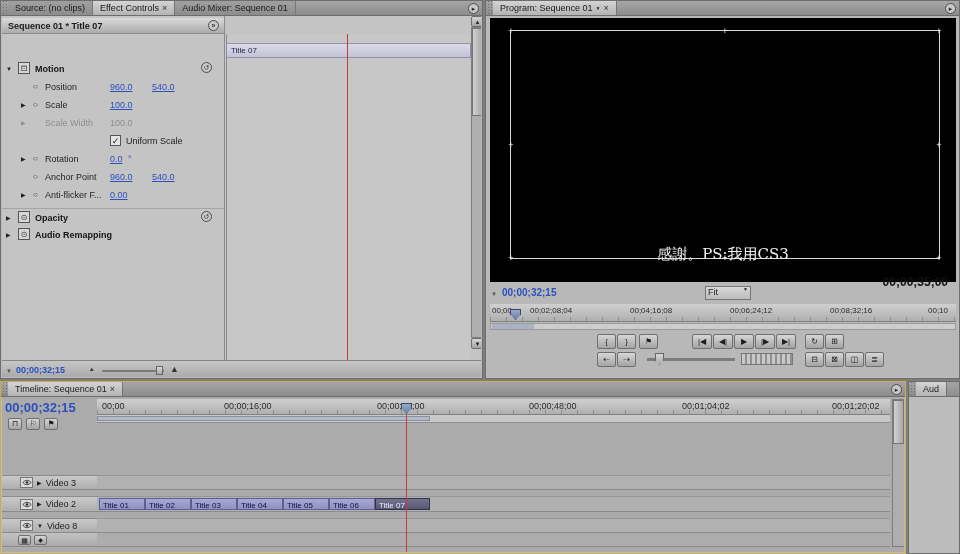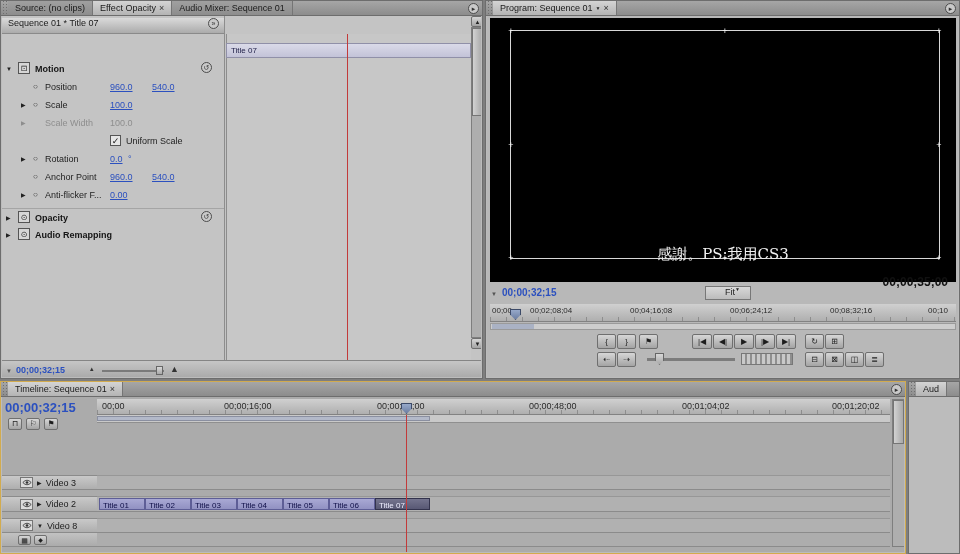--- a/index.html
+++ b/index.html
@@ -8,21 +8,21 @@
 .abs{position:absolute}
 .panel{position:absolute;background:#bcbcbc;border:1px solid #6d6d6d}
 .tabs{position:absolute;left:0;top:0;right:0;height:15px;background:linear-gradient(#a6a6a6,#8c8c8c);border-bottom:1px solid #6d6d6d;display:flex;align-items:stretch;font-size:9px;color:#1a1a1a}
 .grip{width:7px;background-image:radial-gradient(circle,#6f6f6f 0.8px,transparent 1px);background-size:3px 3px;background-position:1px 2px}
 .tab{display:flex;align-items:center;gap:3px;padding:0 7px;border-right:1px solid #757575;background:linear-gradient(#a0a0a0,#8d8d8d);white-space:nowrap}
 .tab.on{background:linear-gradient(#d4d4d4,#b4b4b4)}
 .closex{font-size:9px;color:#333}
 .pmenu{margin-left:auto;display:flex;align-items:center;gap:2px;padding-right:3px}
 .cir{display:inline-flex;align-items:center;justify-content:center;width:11px;height:11px;border:1px solid #4c4c4c;border-radius:50%;font-size:7px;color:#333;background:#c9c9c9;line-height:1}
 .content{position:absolute;left:1px;right:1px;top:15px;bottom:1px;background:#c2c2c2;overflow:hidden}
-.hdrbar{position:absolute;background:linear-gradient(#dadada,#ababab);border-bottom:1px solid #8a8a8a;display:flex;align-items:flex-start;font-weight:normal;font-size:9px;color:#1b1b1b}
+.hdrbar{position:absolute;background:linear-gradient(#dadada,#ababab);border-bottom:1px solid #8a8a8a;display:flex;align-items:center;font-weight:bold;font-size:9px;color:#1b1b1b}
 .lbl{font-size:9px;color:#1e1e1e}
 .blbl{font-size:9px;font-weight:bold;color:#141414}
 .val{font-size:9px;color:#2b50bf;text-decoration:underline}
 .dis{color:#8e8e8e !important;text-decoration:none !important}
 .tri{font-size:6px;color:#222;line-height:1}
 .sw{font-size:8px;color:#333;line-height:1}
 .tc{color:#2b50bf;font-weight:bold}
 .btn{position:absolute;background:linear-gradient(#d6d6d6,#a4a4a4);border:1px solid #6f6f6f;border-radius:2px;display:flex;align-items:center;justify-content:center;color:#1d1d1d;font-size:8px;line-height:1}
 .ruler{position:absolute;background:linear-gradient(#d0d0d0,#afafaf);border-bottom:1px solid #828282;overflow:hidden}
 .rtick{position:absolute;top:2px;font-size:8px;color:#2a2a2a;white-space:nowrap}
@@ -45,21 +45,21 @@
 
 <div id="app">
 
   <div class="panel" style="left:0;top:0;width:483px;height:379px">
     <div class="tabs">
       <div class="grip"></div>
       <div class="tab">
           <span>Source: (no clips)</span>
         </div>
       <div class="tab on">
-        <span>Effect Opacity</span>
+        <span>Effect Controls</span>
         <span class="closex">×</span>
       </div>
       <div class="tab">
           <span>Audio Mixer: Sequence 01</span>
         </div>
       <div class="pmenu">
           <span class="cir">▸</span>
         </div>
     </div>
     <div class="content" style="background:#c4c4c4">
@@ -191,21 +191,21 @@
           <span class="handle" style="left:100%;top:50%">+</span>
           <span class="handle" style="left:0;top:100%">+</span>
           <span class="handle" style="left:50%;top:100%">+</span>
           <span class="handle" style="left:100%;top:100%">+</span>
         </div>
         <div class="abs" style="left:50%;bottom:18px;transform:translateX(-50%);color:#f2f2f2;font-size:15px;font-family:'DejaVu Serif',serif;white-space:nowrap">感謝。PS:我用CS3</div>
       </div>
 
       <span class="tri abs" style="left:4px;top:275px;color:#555">▼</span>
       <span class="tc abs" style="left:15px;top:271px;font-size:10px">00;00;32;15</span>
-      <div class="abs" style="left:218px;top:270px;width:46px;height:14px;background:linear-gradient(#d8d8d8,#bcbcbc);border:1px solid #777;display:flex;justify-content:space-between;padding:0 19px">
+      <div class="abs" style="left:218px;top:270px;width:46px;height:14px;background:linear-gradient(#d8d8d8,#bcbcbc);border:1px solid #777;display:flex;justify-content:space-between;padding:0 2px">
         <span style="font-size:9px;color:#1d1d1d">Fit</span>
         <span class="tri" style="font-size:5px">▼</span>
       </div>
       <span class="abs" style="right:10px;top:259px;font-size:12px;font-weight:bold;color:#111">00;00;35;00</span>
 
       <div class="ruler" style="left:3px;top:288px;width:466px;height:18px">
         <span class="rtick" style="left:2px">00;00</span>
         <span class="rtick" style="left:40px">00;02;08;04</span>
         <span class="rtick" style="left:140px">00;04;16;08</span>
         <span class="rtick" style="left:240px">00;06;24;12</span>

